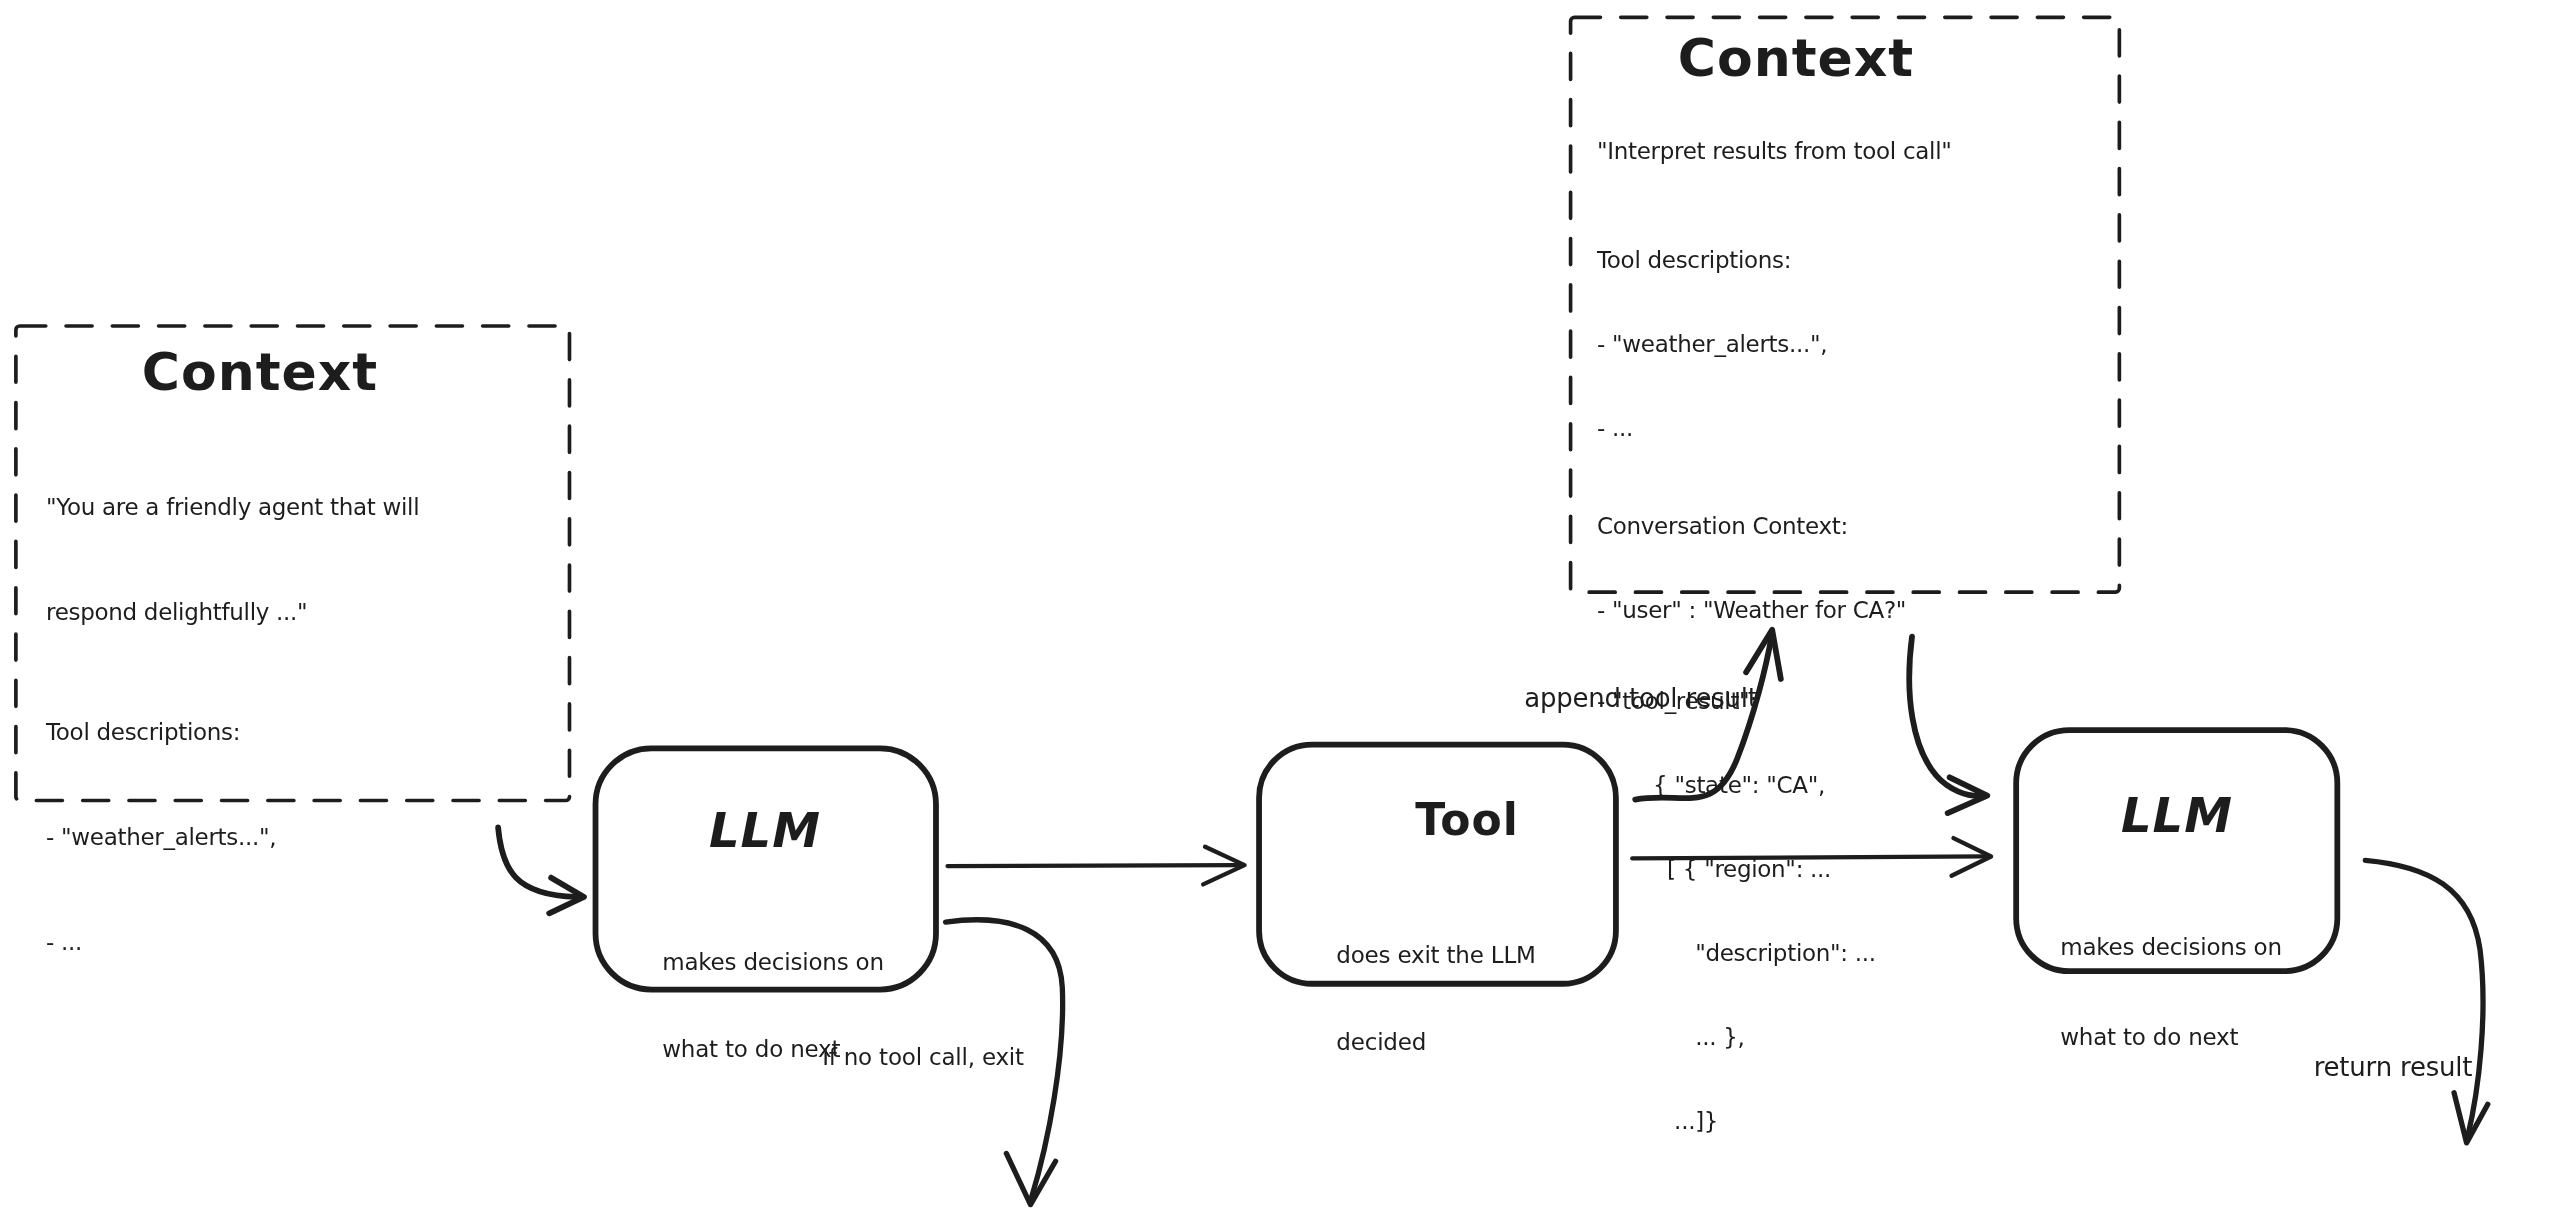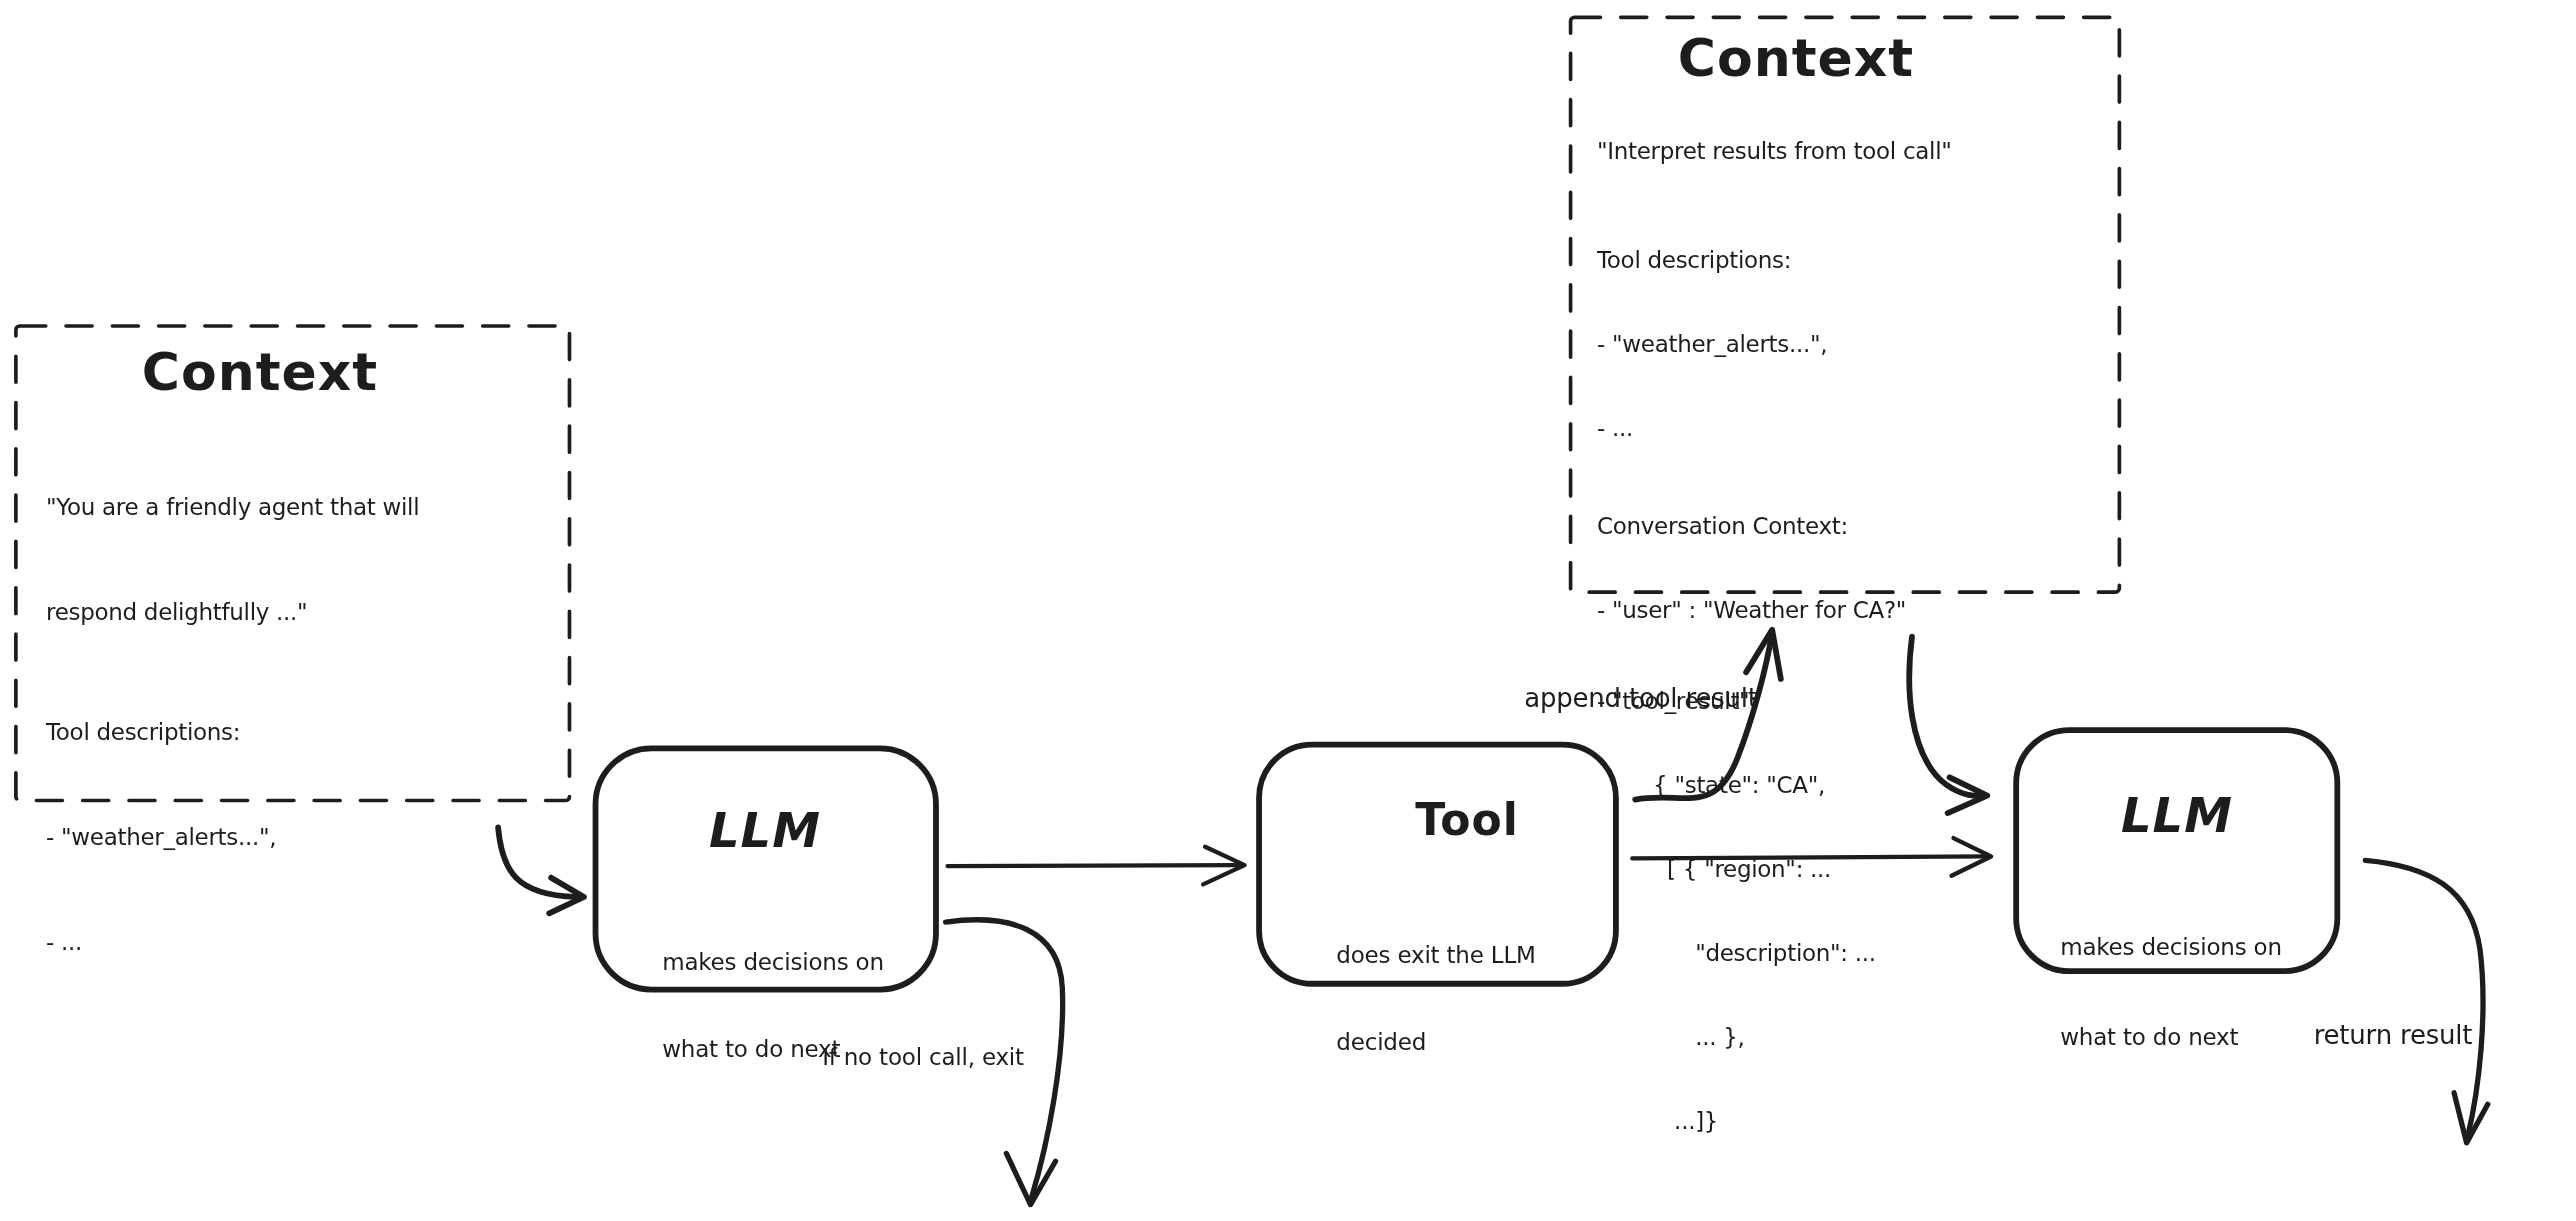--- a/index.html
+++ b/index.html
@@ -129,16 +129,16 @@
   <section>
     <div class="t-center node-title italic" style="left:2177px;top:788px;">LLM</div>
     <div class="t-center sub sub2" style="left:2171px;top:872px;">
       <div>makes decisions on</div>
       <div>what to do next</div>
     </div>
   </section>
 
   <div class="t-center lbl" style="left:1641px;top:683px;">append tool result</div>
   <div class="t-center lbl lbl-lg" style="left:923px;top:1044px;">If no tool call, exit</div>
-  <div class="t-center lbl" style="left:2393px;top:1020px;">return result</div>
+  <div class="t-center lbl" style="left:2393px;top:1052px;">return result</div>
 
 </div>
 
 
 </body></html>

